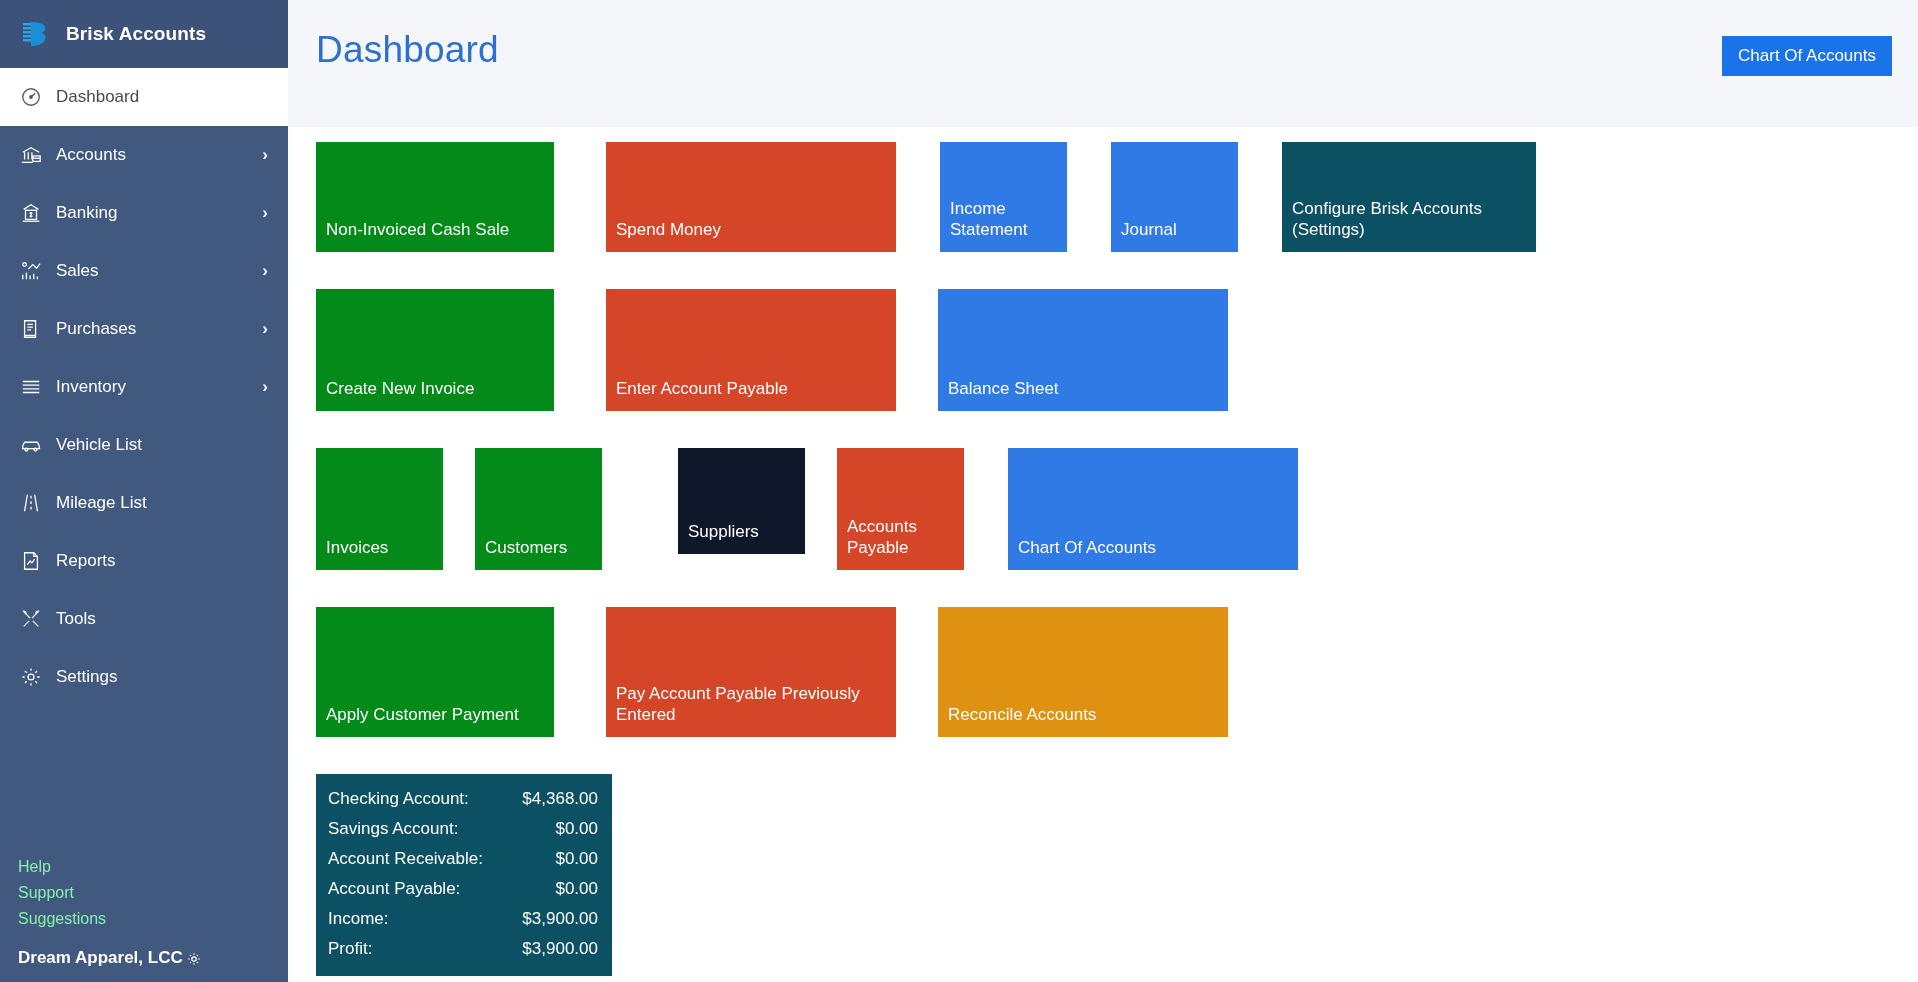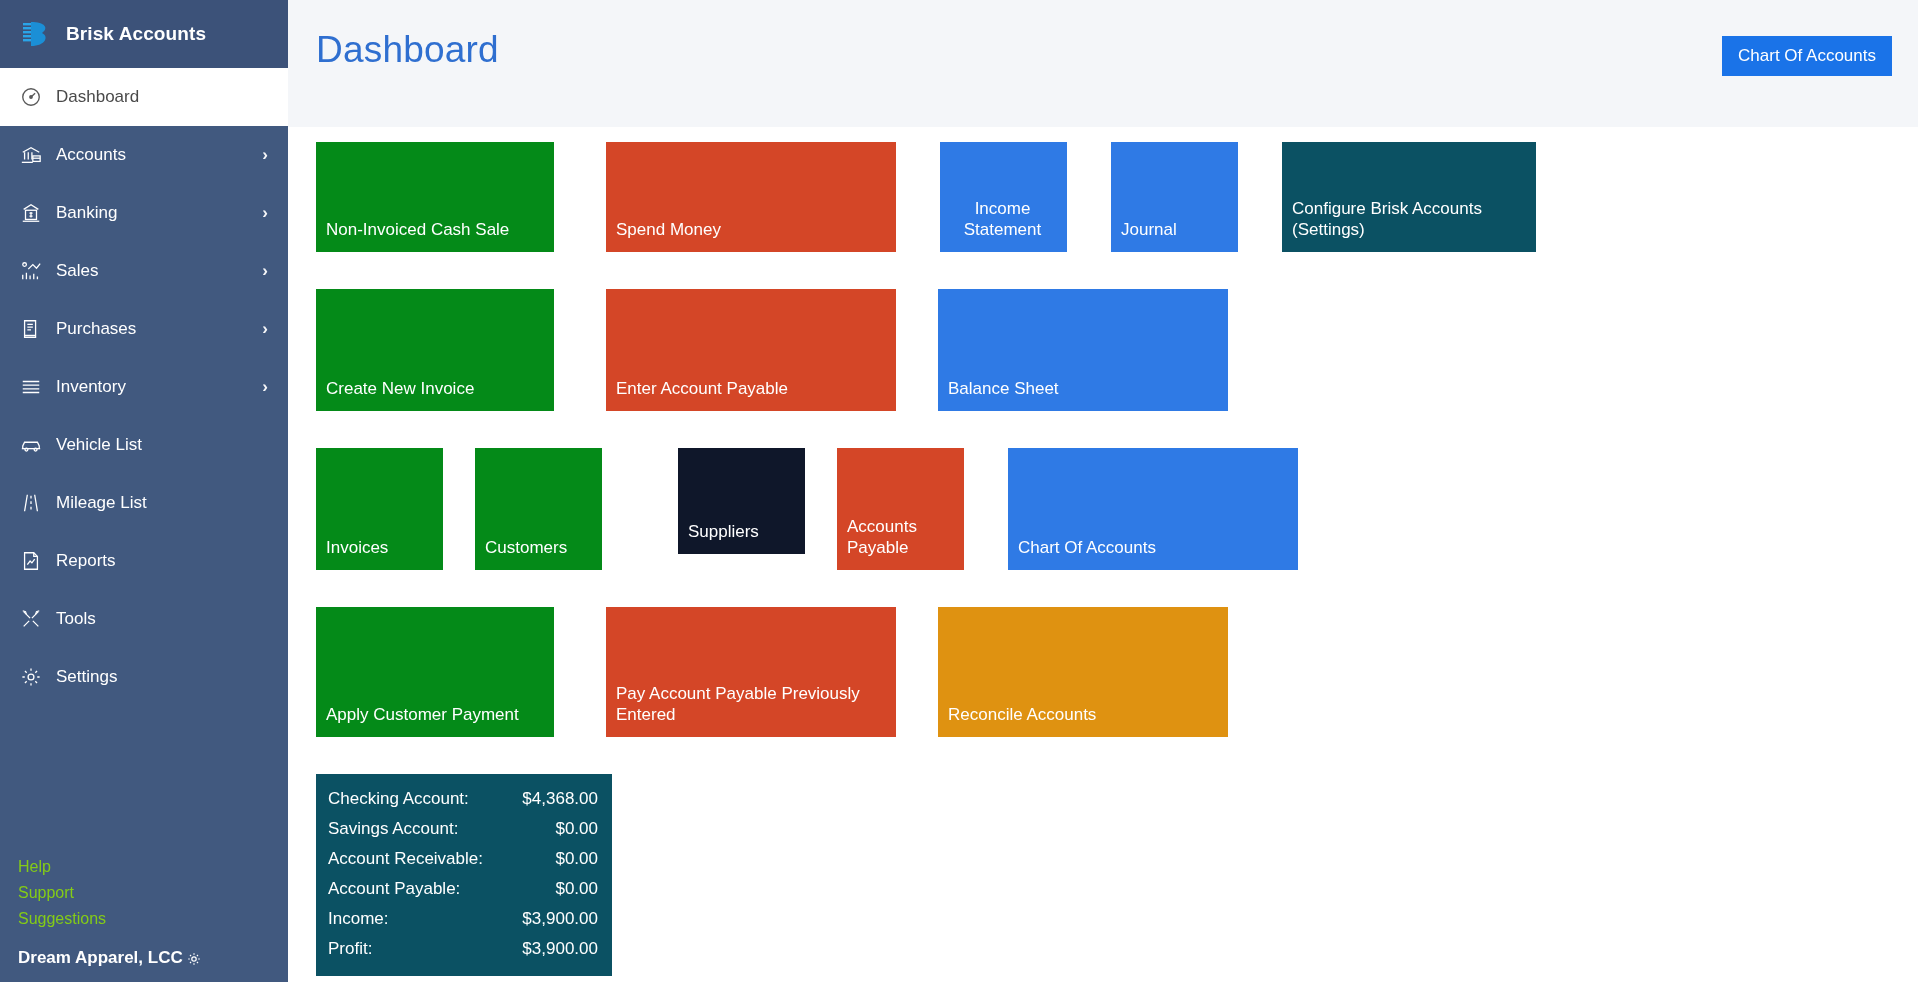--- a/index.html
+++ b/index.html
@@ -42,21 +42,21 @@
   }
   .nav-item .ic svg { width: 22px; height: 22px; display: block; }
   .nav-item .lbl { flex: 1; white-space: nowrap; }
   .nav-item .chev { font-size: 17px; color: #ffffff; font-weight: bold; opacity: .95; }
   .nav-item.active { background: #ffffff; color: #4a4a4a; }
   .nav-item.active .ic svg { stroke: #5a5a5a; }
 
   .spacer { flex: 1; }
   .sub-links { padding: 0 0 8px 18px; }
   .sub-links a {
-    display: block; color: #84cc16; font-size: 16px;
+    display: block; color: #86efac; font-size: 16px;
     line-height: 24px; text-decoration: none; padding: 1px 0;
     cursor: pointer;
   }
   .company {
     padding: 8px 0 14px 18px; color: #ffffff;
     font-size: 17px; font-weight: bold; white-space: nowrap;
     display: flex; align-items: center; gap: 4px; cursor: pointer;
   }
   .company .gear-dot { width: 14px; height: 14px; display: block; }
 
@@ -283,21 +283,21 @@
       <div id="tiles-host">
           <div class="tile-row">
             <div class="tile" style="background: rgb(4, 138, 24); width: 238px; min-width: 238px; height: 110px;">
               <span class="tlabel">Non-Invoiced Cash Sale</span>
             </div>
             <div style="width: 52px; min-width: 52px;"></div>
             <div class="tile" style="background: rgb(212, 70, 39); width: 290px; min-width: 290px; height: 110px;">
               <span class="tlabel">Spend Money</span>
             </div>
             <div style="width: 44px; min-width: 44px;"></div>
-            <div class="tile" style="background: rgb(47, 122, 229); width: 127px; min-width: 127px; height: 110px; text-align: center;">
+            <div class="tile" style="background: rgb(47, 122, 229); width: 127px; min-width: 127px; height: 110px;">
               <span class="tlabel">Income Statement</span>
             </div>
             <div style="width: 44px; min-width: 44px;"></div>
             <div class="tile" style="background: rgb(47, 122, 229); width: 127px; min-width: 127px; height: 110px;">
               <span class="tlabel">Journal</span>
             </div>
             <div style="width: 44px; min-width: 44px;"></div>
             <div class="tile" style="background: rgb(11, 81, 99); width: 254px; min-width: 254px; height: 110px;">
               <span class="tlabel">Configure Brisk Accounts (Settings)</span>
             </div>

